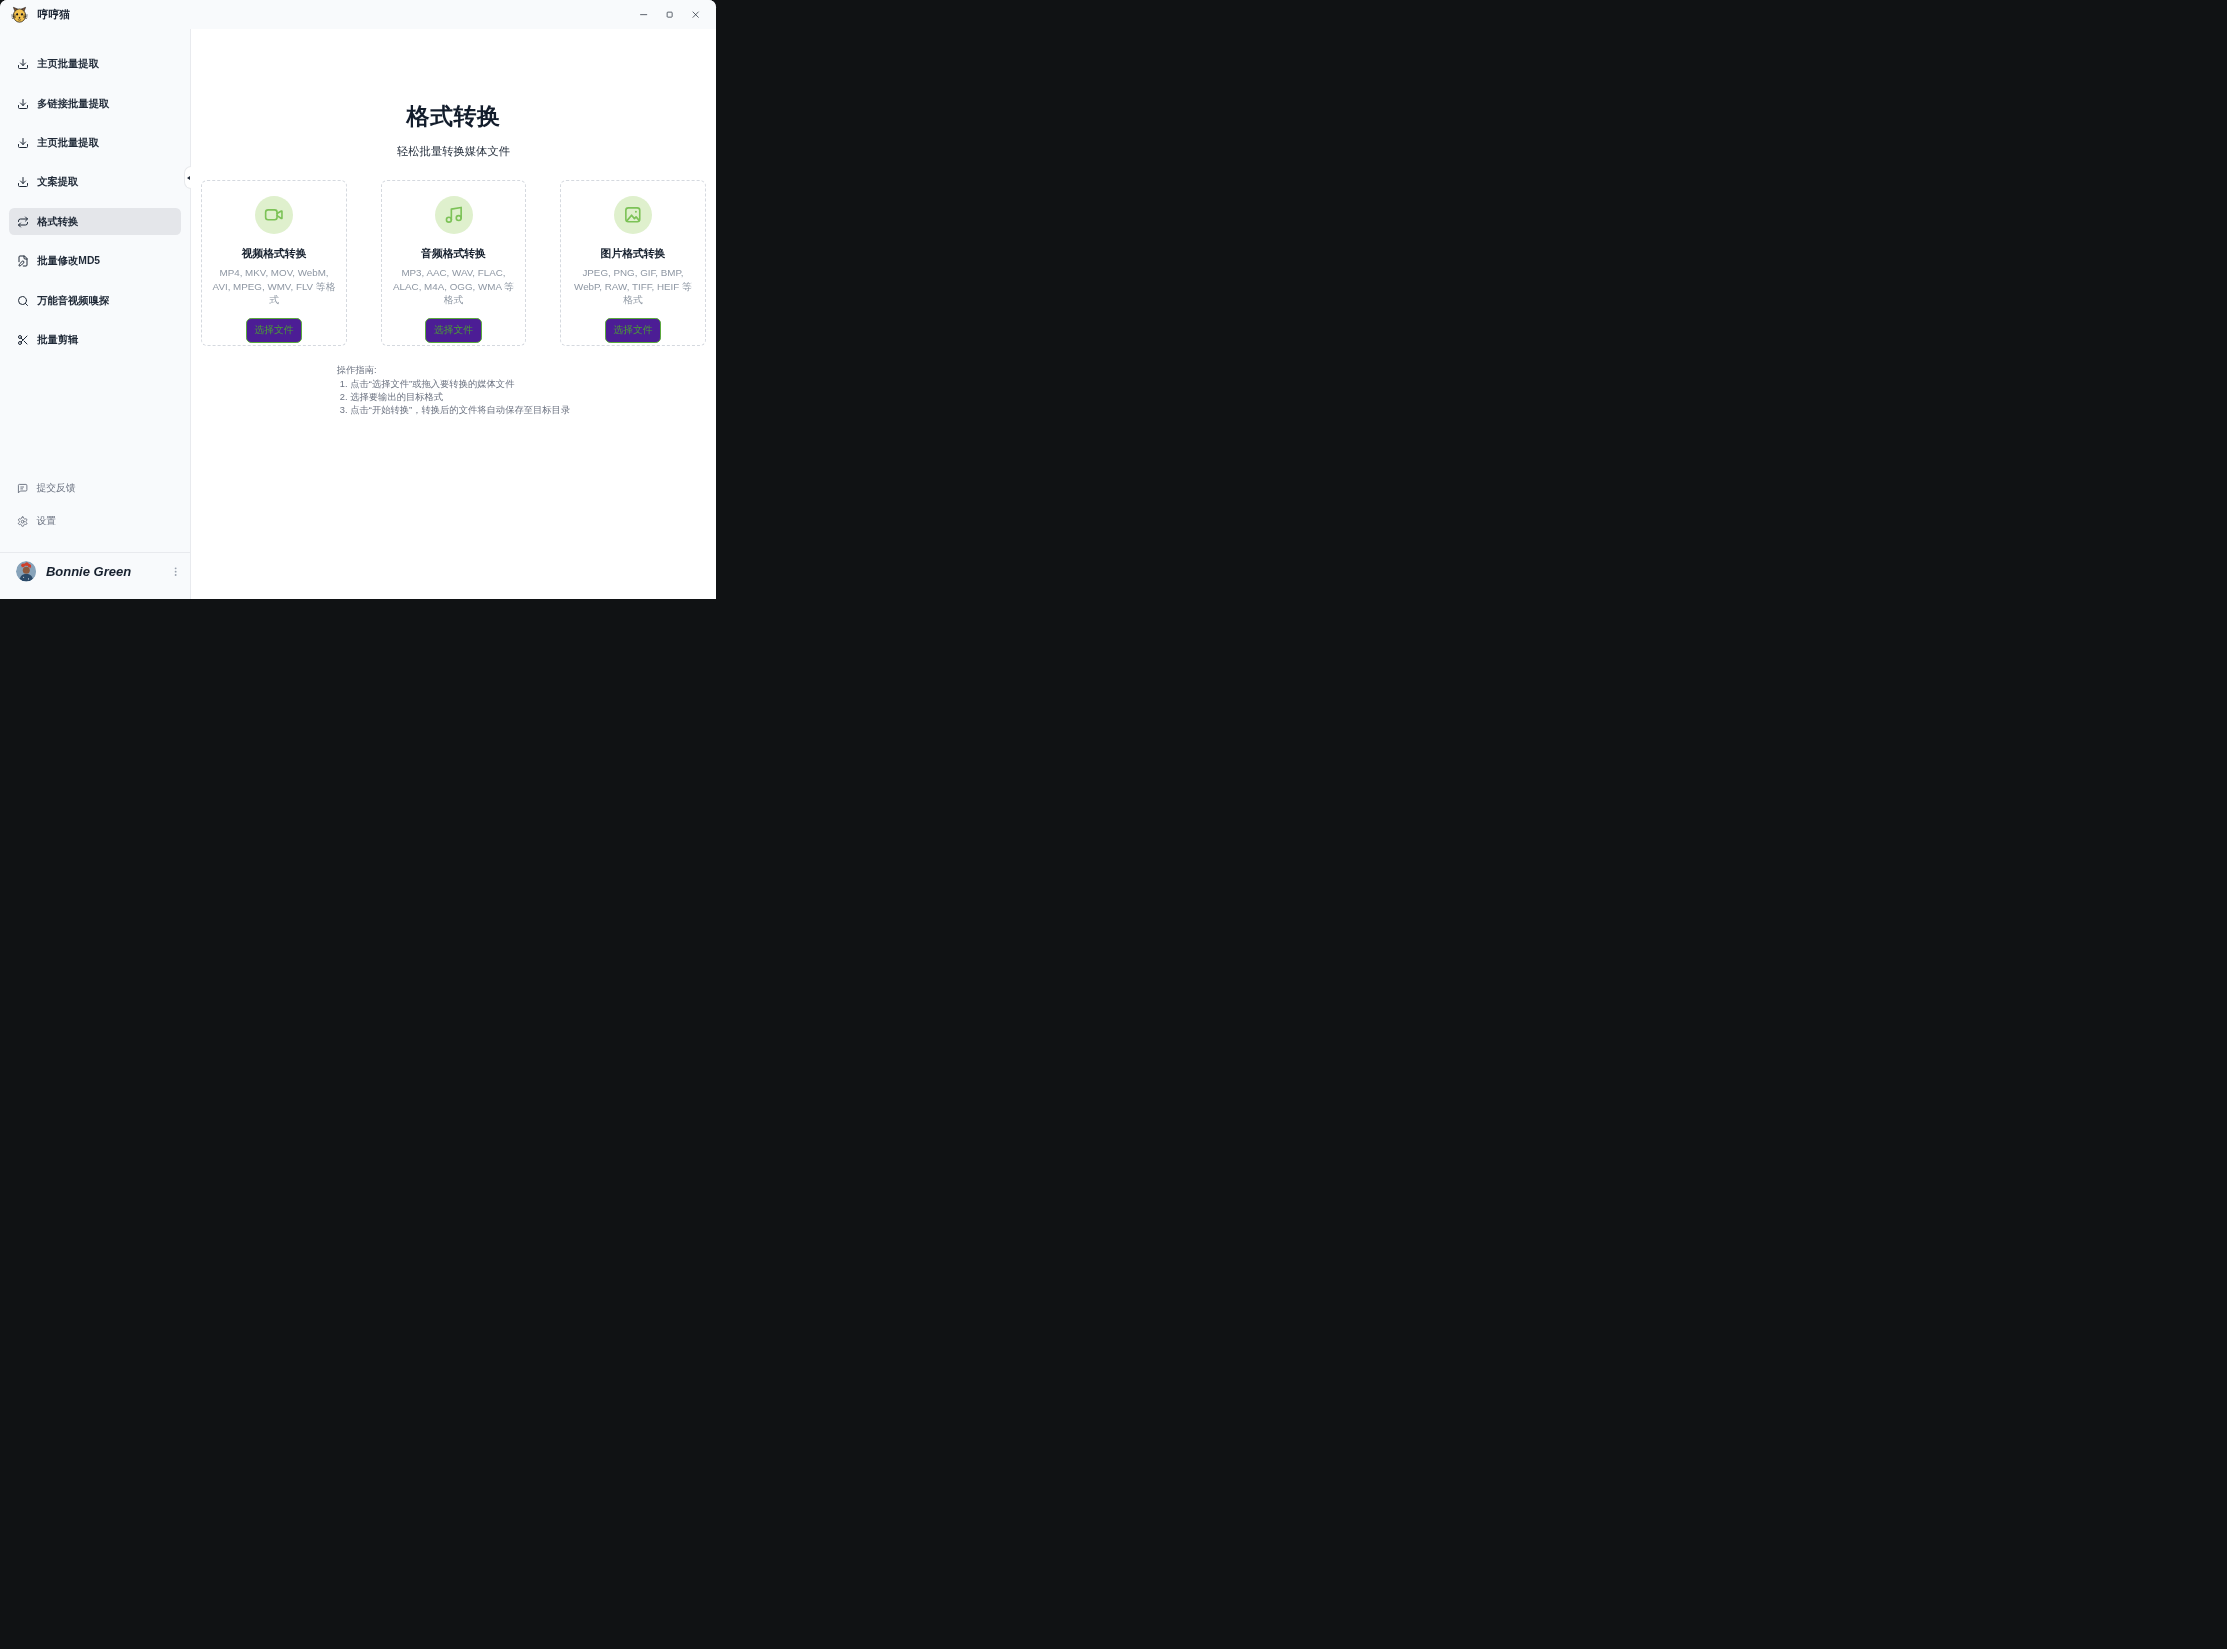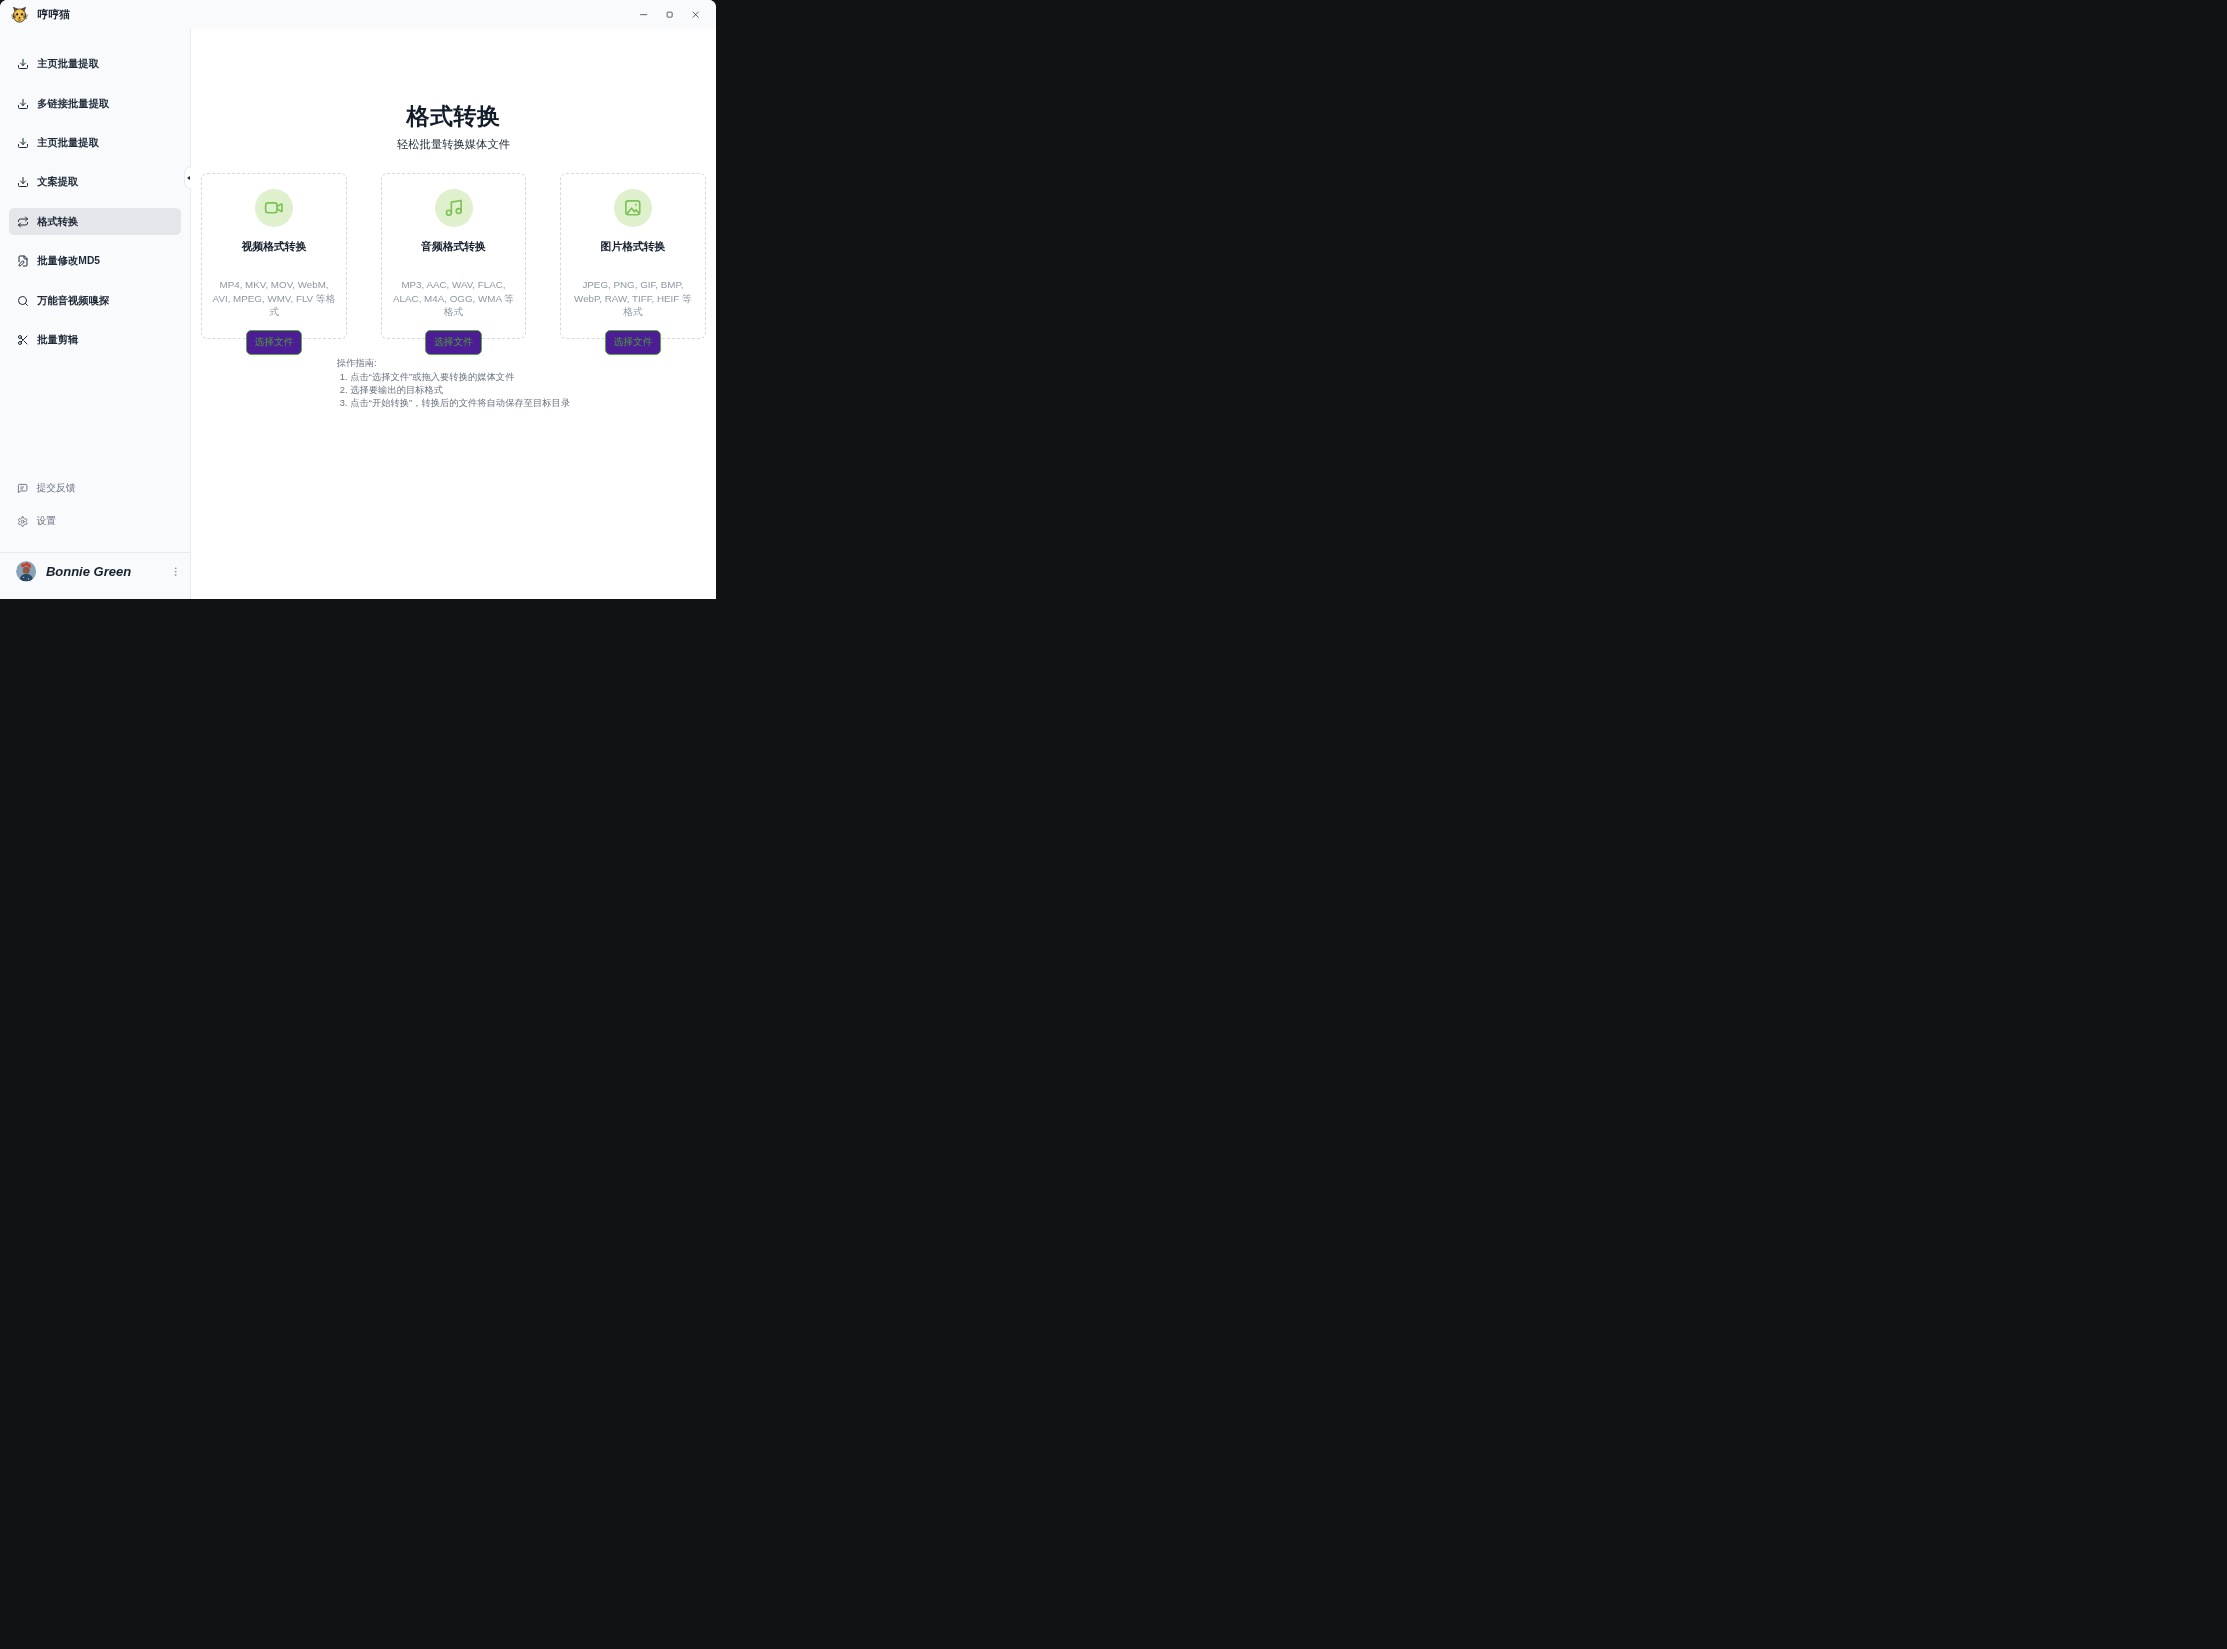--- a/index.html
+++ b/index.html
@@ -49,29 +49,29 @@
 
   .collapse-handle{ position:absolute; left:-6.7px; top:137px; width:6.7px; height:23px;
                     background:#fff; border:0.5px solid #e7e9ec; border-right:none;
                     border-radius:23px 0 0 23px; display:flex; align-items:center;
                     justify-content:center; cursor:pointer; padding:0; }
   .collapse-handle .tri{ width:0; height:0; border-top:2.6px solid transparent;
                          border-bottom:2.6px solid transparent; border-right:3.6px solid #1f2937; margin-left:1px; }
 
   .hero{ text-align:center; margin-top:72px; }
   .hero-title{ font-size:23px; font-weight:800; color:#121c2b; letter-spacing:0.5px; }
-  .hero-subtitle{ margin-top:5px; font-size:11.3px; color:#1f2937; }
+  .hero-subtitle{ margin-top:12px; font-size:11.3px; color:#1f2937; }
 
   .cards{ display:flex; justify-content:center; gap:34px; margin-top:20.6px; padding:0 10.3px; }
   .card{ width:180px; height:166px; border:1px dashed #d5d9df; border-radius:6.2px; text-align:center; }
   .card-circle{ width:38px; height:38px; border-radius:50%; background:#dff0cd; margin:15.5px auto 0;
                 display:flex; align-items:center; justify-content:center; }
   .card-circle svg{ width:19.6px; height:19.6px; color:#7cc257; }
   .card-title{ margin-top:13px; font-size:10.8px; font-weight:700; color:#16202e; }
-  .card-formats{ margin-top:24px; font-size:9.8px; color:#8e97a3; line-height:13.4px; padding:0 8.2px; }
+  .card-formats{ margin-top:5px; font-size:9.8px; color:#8e97a3; line-height:13.4px; padding:0 8.2px; }
   .card-btn{ margin-top:11.3px; background:#4c1d95; border:1px solid #5aa93c; border-radius:5.2px;
              color:#4a9e35; font-size:9.8px; font-weight:500; padding:5.2px 7.7px;
              font-family:inherit; cursor:pointer; }
 
   .guide{ width:fit-content; margin:18.6px auto 0; color:#6b7280; font-size:9.3px; line-height:13.4px; }
   .guide-steps{ padding-left:3.1px; }
 </style>
 </head>
 <body>
 

